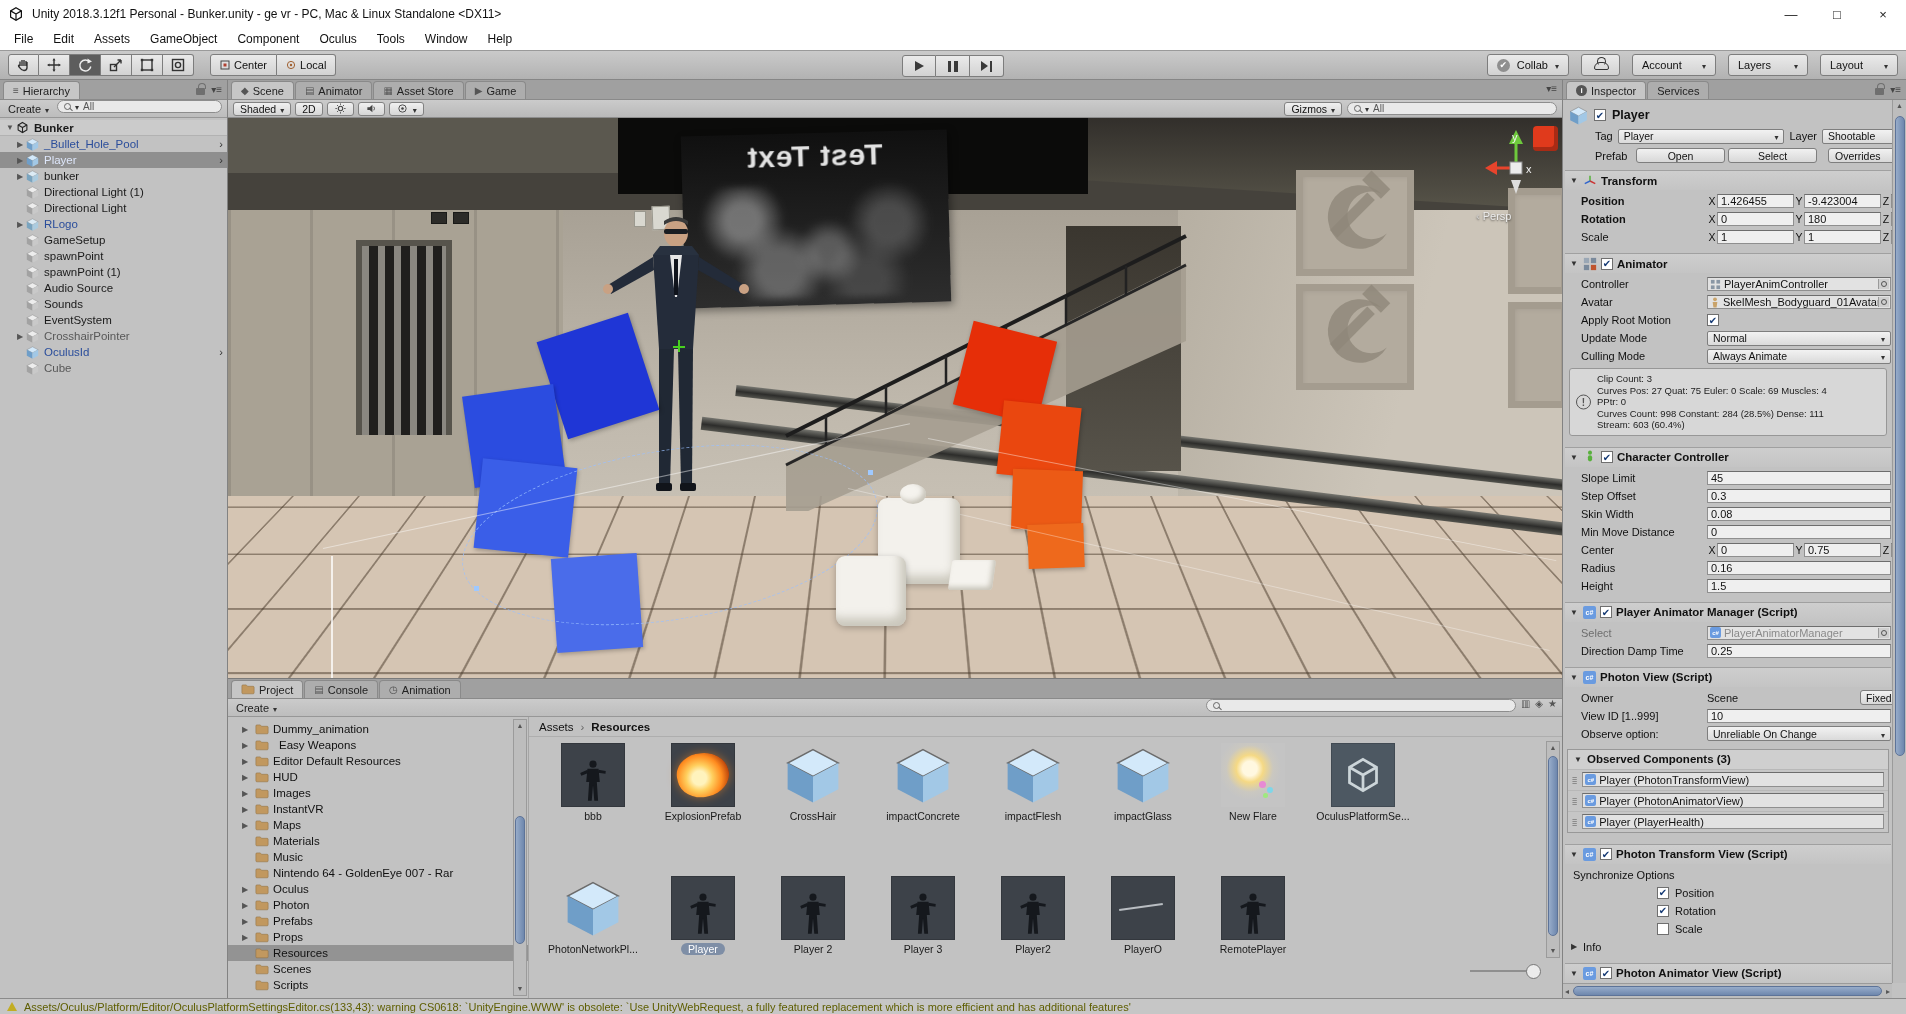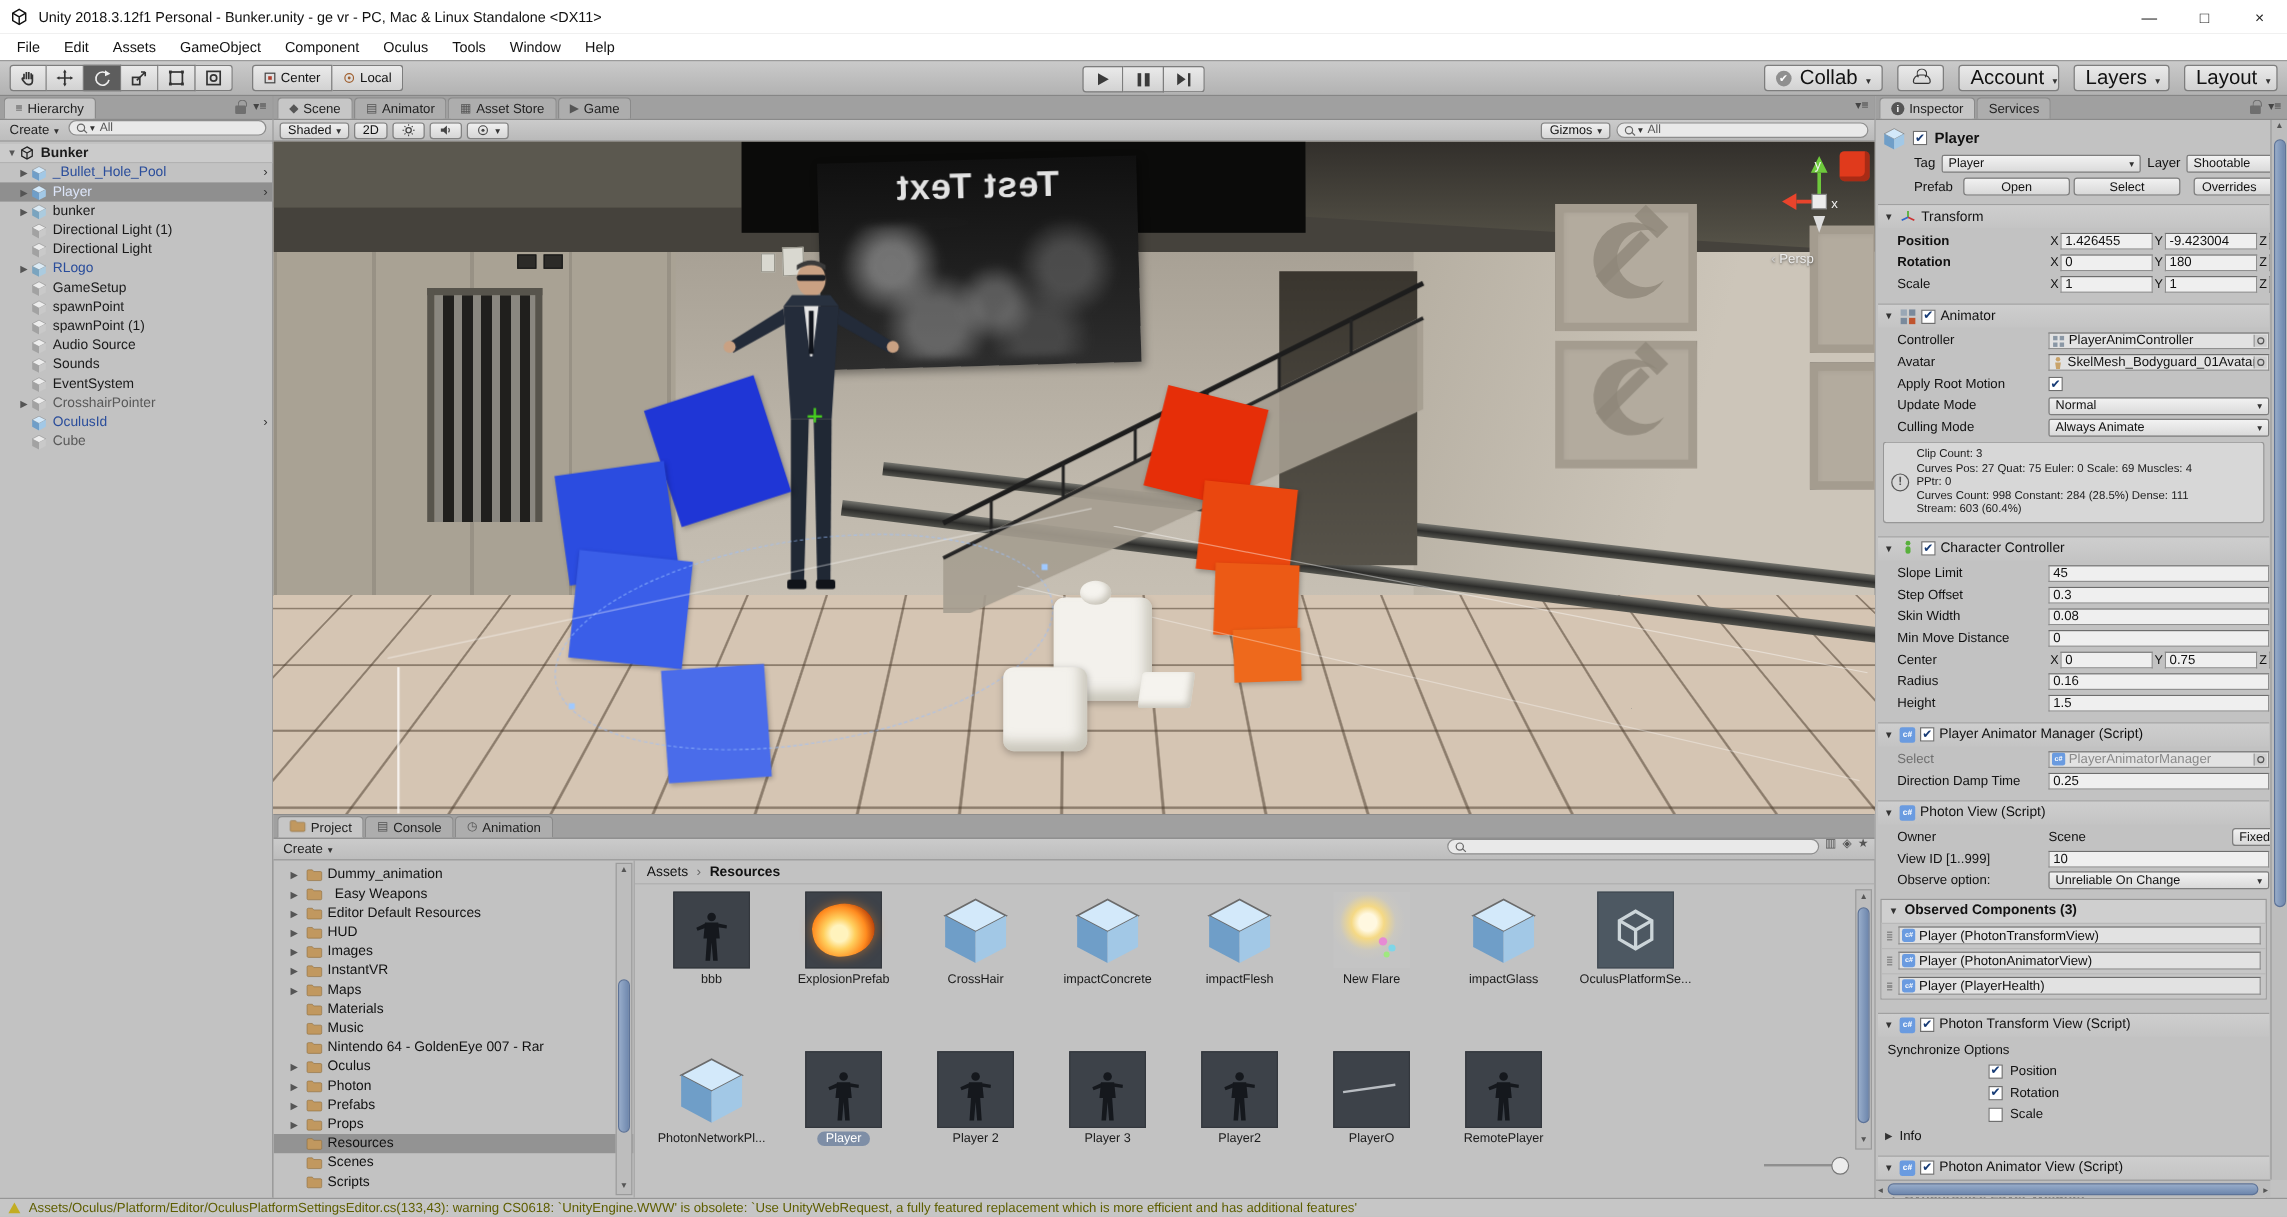--- a/index.html
+++ b/index.html
@@ -27,21 +27,21 @@
 .play-group{position:absolute;left:50%;top:4px;transform:translateX(-50%);display:flex}
 .playbtn{width:34px;height:22px;background:linear-gradient(#eaeaea,#d2d2d2);border:1px solid #7d7d7d;border-left-width:0;display:flex;align-items:center;justify-content:center}
 .playbtn:first-child{border-left-width:1px;border-radius:3px 0 0 3px}
 .playbtn:last-child{border-radius:0 3px 3px 0}
 .icn-play{width:0;height:0;border-left:9px solid #3a3a3a;border-top:5.5px solid transparent;border-bottom:5.5px solid transparent}
 .icn-pause{display:flex;gap:3px}
 .icn-pause i{width:3.5px;height:11px;background:#3a3a3a}
 .icn-step{display:flex;align-items:center;gap:2px}
 .icn-step b{width:2.5px;height:11px;background:#3a3a3a}
 .right-group{margin-left:auto;display:flex;gap:12px;align-items:center}
-.dropbtn{height:22px;padding:0 9px;display:flex;align-items:center;gap:7px;background:linear-gradient(#eaeaea,#d2d2d2);border:1px solid #7d7d7d;border-radius:3px;font-size:17px}
+.dropbtn{height:22px;padding:0 9px;display:flex;align-items:center;gap:7px;background:linear-gradient(#eaeaea,#d2d2d2);border:1px solid #7d7d7d;border-radius:3px;font-size:11px}
 .caret::after{content:"▾";font-size:8px;color:#333}
 .collab-ic{width:13px;height:13px;border-radius:50%;background:#8f8f8f;color:#fff;font-size:9px;display:flex;align-items:center;justify-content:center}
 .collab-ic::after{content:"✔"}
 .cloud-ic{width:17px;height:10px;position:relative;background:transparent}
 .cloud-ic::before{content:"";position:absolute;left:2px;bottom:0;width:13px;height:6px;border:1.4px solid #333;border-radius:6px 6px 2px 2px;border-bottom-width:1.6px}
 .cloud-ic::after{content:"";position:absolute;left:5px;top:-3px;width:7px;height:7px;border:1.4px solid #333;border-radius:50%;border-bottom-color:transparent}
 
 .main{display:flex;height:918px}
 .tabstrip{height:20px;background:#a0a0a0;display:flex;align-items:flex-end;padding-left:3px;border-bottom:1px solid #8a8a8a;position:relative;flex-shrink:0}
 .ptab{height:18px;padding:0 9px;display:flex;align-items:center;gap:4px;font-size:11px;color:#222;background:#adadad;border:1px solid #8a8a8a;border-bottom:none;border-radius:4px 4px 0 0;margin-right:1px;white-space:nowrap}
@@ -153,21 +153,21 @@
 .iname-row{display:flex;align-items:center;gap:6px;height:22px}
 .iname{font-weight:bold;font-size:12.5px}
 .chk{width:12px;height:12px;background:#fff;border:1px solid #6f6f6f;display:inline-flex;align-items:center;justify-content:center;font-size:10px;color:#153a75;flex-shrink:0}
 .chk.on::after{content:"✔"}
 .tag-row{display:flex;align-items:center;gap:5px;height:20px;padding-left:26px;font-size:11px}
 .prefab-row{display:flex;gap:3px;height:19px;padding-left:26px;align-items:center;font-size:11px}
 .ibtn{height:15px;background:linear-gradient(#f1f1f1,#d8d8d8);border:1px solid #7e7e7e;border-radius:3px;font-size:10.5px;display:flex;align-items:center;justify-content:center;padding:0 4px;white-space:nowrap;overflow:hidden}
 .idrop{height:15px;background:linear-gradient(#f2f2f2,#dadada);border:1px solid #7e7e7e;border-radius:2px;display:flex;align-items:center;padding:0 5px;font-size:10.5px;gap:4px;white-space:nowrap;overflow:hidden}
 .idrop .caret{margin-left:auto}
 .section{border-top:1px solid #a0a0a0;margin-top:3px}
-.sec-head{height:19px;display:flex;align-items:center;gap:4px;padding-left:4px;background:linear-gradient(#cecece,#c4c4c4);font-weight:normal;font-size:11.5px;white-space:nowrap}
+.sec-head{height:19px;display:flex;align-items:center;gap:4px;padding-left:4px;background:linear-gradient(#cecece,#c4c4c4);font-weight:bold;font-size:11.5px;white-space:nowrap}
 .fold{font-size:8px;color:#333;width:10px;text-align:center;flex-shrink:0}
 .fold.open::after{content:"▼"}
 .fold.closed::after{content:"▶"}
 .sec-rows{padding:2px 0 4px}
 .irow{height:18px;display:flex;align-items:center;padding-left:16px;font-size:11px}
 .ilabel{width:126px;flex-shrink:0;white-space:nowrap;overflow:hidden}
 .ilabel.gray{color:#6e6e6e}
 .bold{font-weight:bold}
 .ifield{flex:1;height:14px;background:#efefef;border:1px solid #8f8f8f;border-top-color:#6d6d6d;font-size:11px;padding:0 3px;display:flex;align-items:center;white-space:nowrap;overflow:hidden}
 .iobj{flex:1;height:14px;background:#e2e2e2;border:1px solid #8f8f8f;border-top-color:#6d6d6d;font-size:11px;padding:0 2px;display:flex;align-items:center;gap:3px;white-space:nowrap;overflow:hidden;position:relative}
@@ -979,37 +979,37 @@
                     <svg width="58" height="58" viewBox="0 0 16 16">
                       <polygon points="8,1 15,4.7 8,8.4 1,4.7" fill="#d3e9fa" stroke="#6b6b6b" stroke-width="0.4"></polygon>
                       <polygon points="1,4.7 8,8.4 8,15.6 1,11.9" fill="#6f9ec8"></polygon>
                       <polygon points="15,4.7 8,8.4 8,15.6 15,11.9" fill="#a2c8e6"></polygon>
                     </svg>
                   </div>
                   <div class="alabel">impactFlesh</div>
                 </div>
                 <div class="aitem">
                   <div class="thumb">
+                    <svg width="58" height="58" viewBox="0 0 16 16">
+                      <polygon points="8,1 15,4.7 8,8.4 1,4.7" fill="#d3e9fa" stroke="#6b6b6b" stroke-width="0.4"></polygon>
+                      <polygon points="1,4.7 8,8.4 8,15.6 1,11.9" fill="#6f9ec8"></polygon>
+                      <polygon points="15,4.7 8,8.4 8,15.6 15,11.9" fill="#a2c8e6"></polygon>
+                    </svg>
+                  </div>
+                  <div class="alabel">impactGlass</div>
+                </div>
+                <div class="aitem">
+                  <div class="thumb">
                     <div class="th-flare">
                       <i class="fl-dot" style="left:38px;top:38px;width:7px;height:7px;background:#e78ad4"></i>
                       <i class="fl-dot" style="left:46px;top:44px;width:6px;height:6px;background:#7fd6e8"></i>
                       <i class="fl-dot" style="left:42px;top:50px;width:5px;height:5px;background:#9fe87f"></i>
                     </div>
                   </div>
                   <div class="alabel">New Flare</div>
-                </div>
-                <div class="aitem">
-                  <div class="thumb">
-                    <svg width="58" height="58" viewBox="0 0 16 16">
-                      <polygon points="8,1 15,4.7 8,8.4 1,4.7" fill="#d3e9fa" stroke="#6b6b6b" stroke-width="0.4"></polygon>
-                      <polygon points="1,4.7 8,8.4 8,15.6 1,11.9" fill="#6f9ec8"></polygon>
-                      <polygon points="15,4.7 8,8.4 8,15.6 15,11.9" fill="#a2c8e6"></polygon>
-                    </svg>
-                  </div>
-                  <div class="alabel">impactGlass</div>
                 </div>
                 <div class="aitem">
                   <div class="thumb">
                     <div class="th-slate">
                       <svg width="40" height="40" viewBox="0 0 32 32">
                         <g stroke="#ccd5d9" stroke-width="2.2" fill="none">
                           <path d="M16 3.5 L26.8 9.75 L26.8 22.25 L16 28.5 L5.2 22.25 L5.2 9.75 Z"></path>
                           <path d="M16 16 L16 28.5 M16 16 L26.8 9.75 M16 16 L5.2 9.75"></path>
                         </g>
                       </svg>

